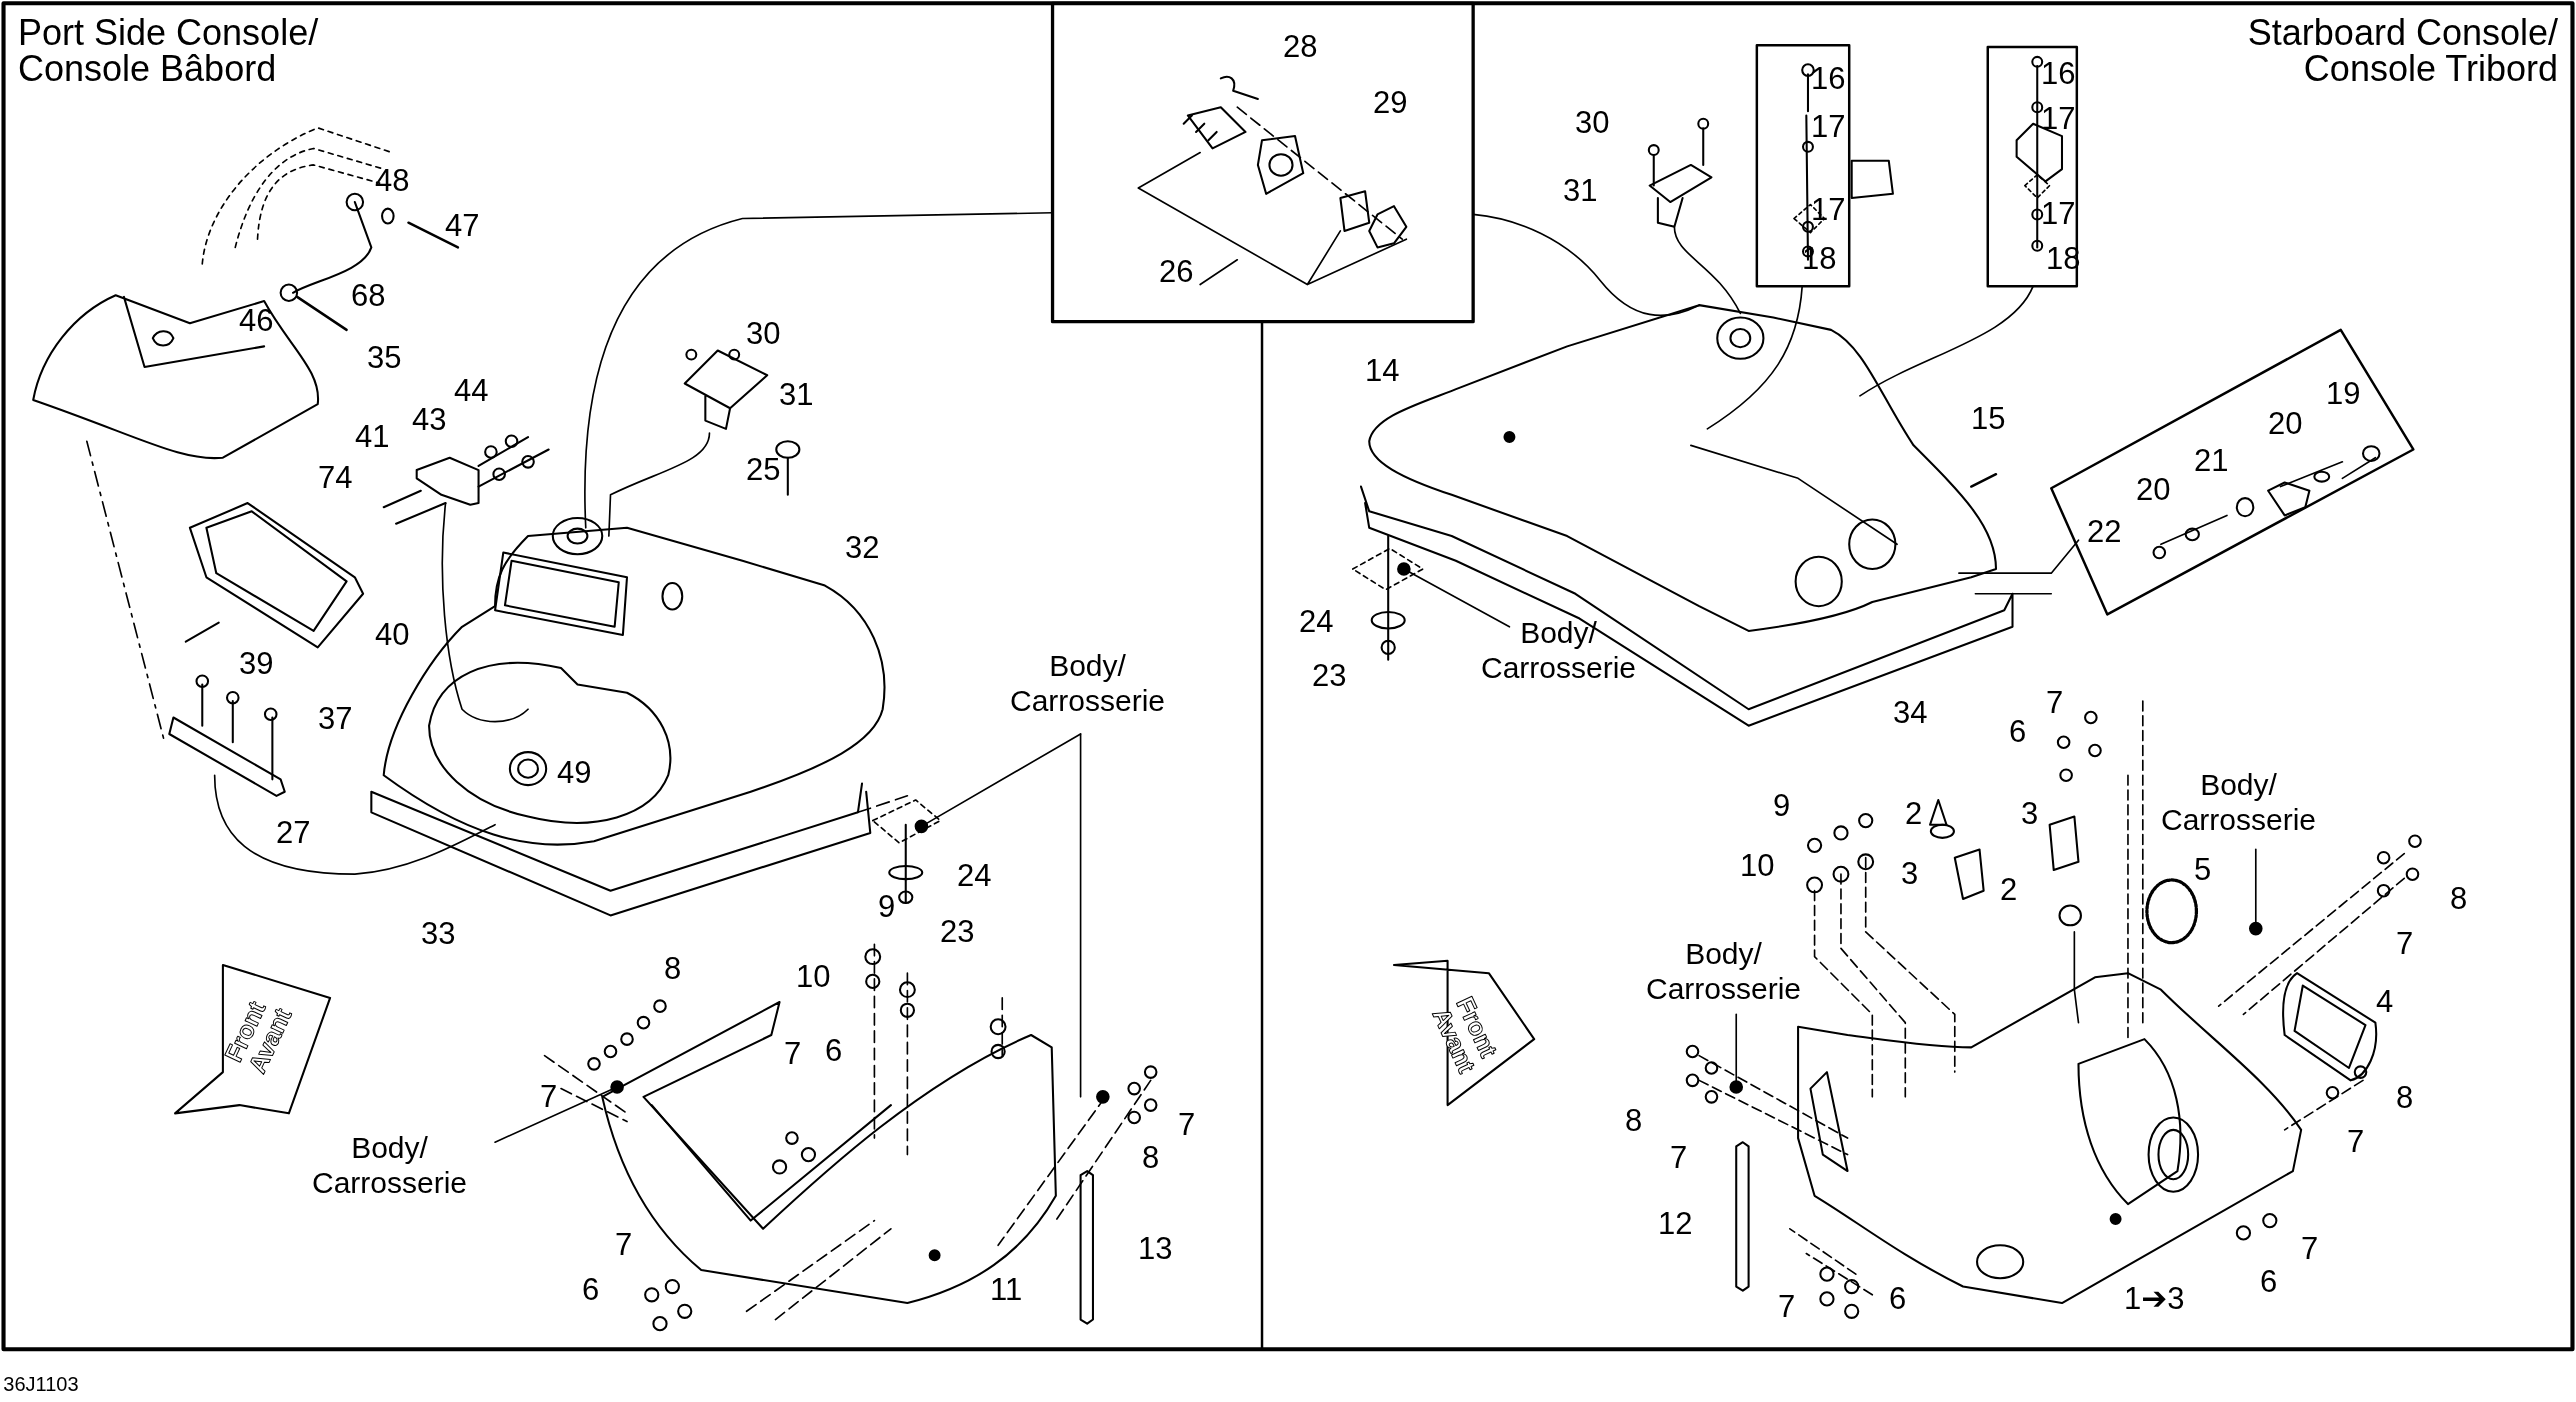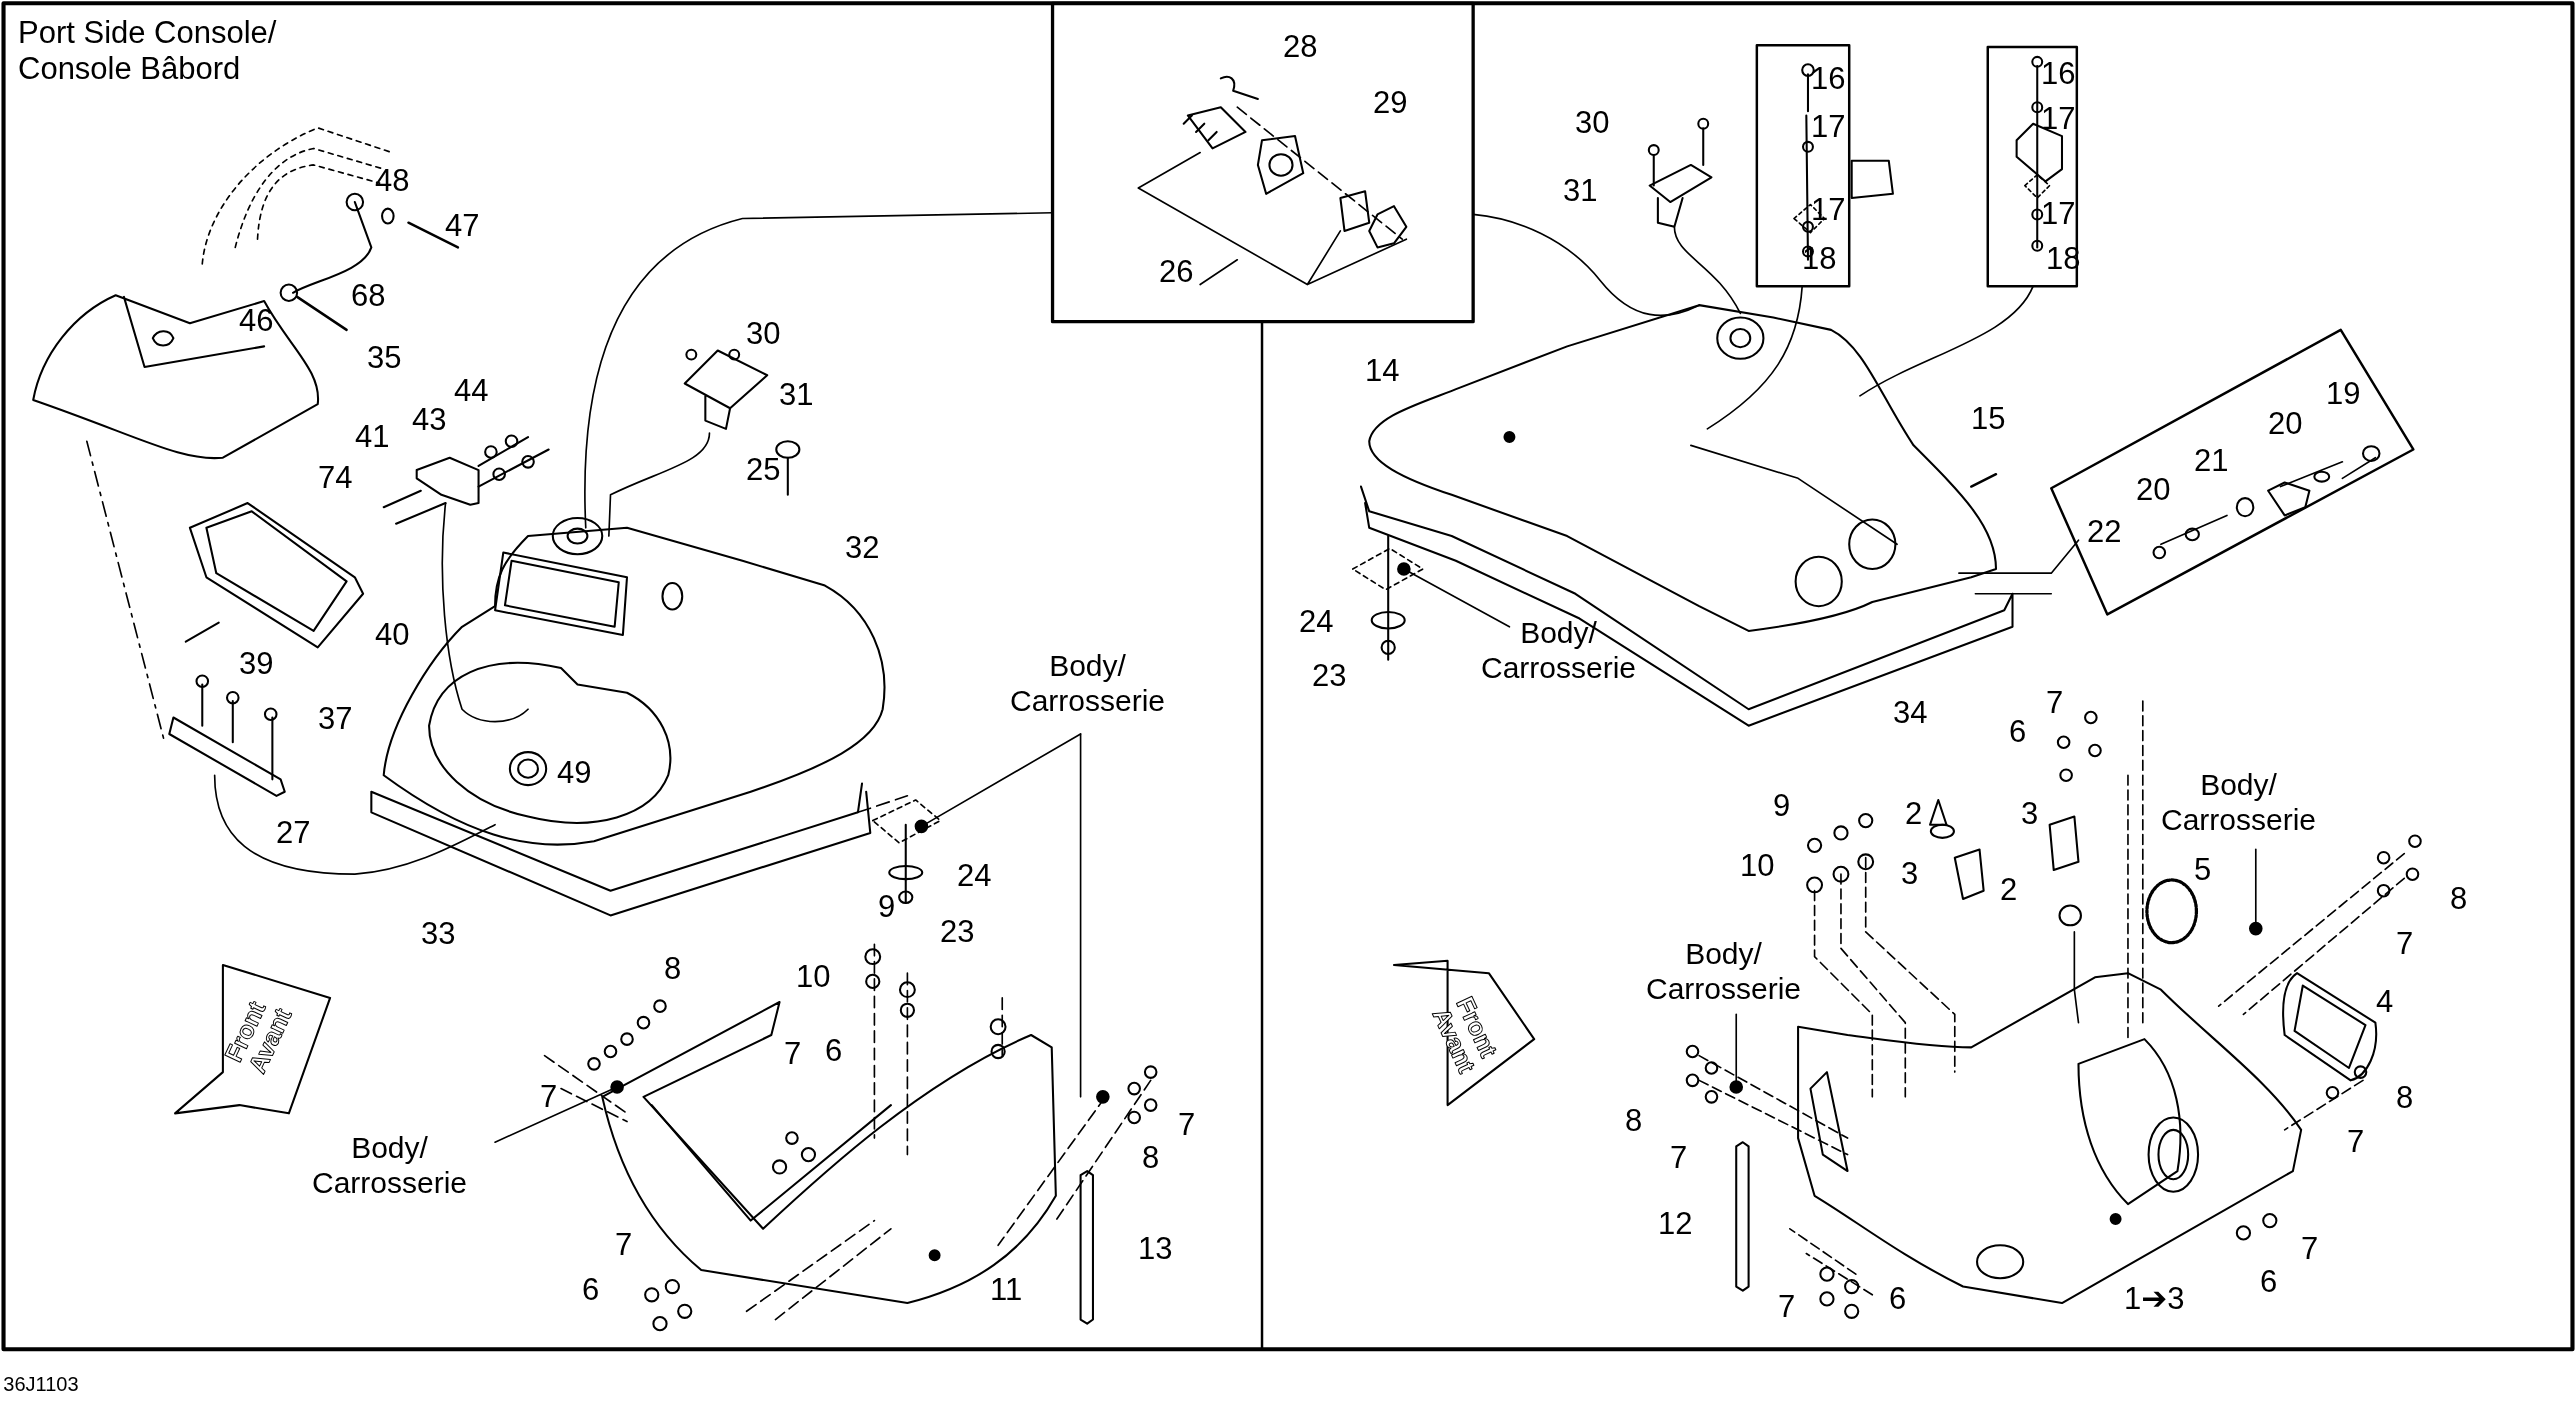--- a/index.html
+++ b/index.html
@@ -1,20 +1,20 @@
 <!DOCTYPE html>
 <html style="font-size:13px"><head>
 <meta charset="utf-8">
 <style>
   html, body { margin: 0; padding: 0; background: #ffffff; }
   body { width: 2576px; height: 1402px; position: relative; overflow: hidden;
          font-family: "Liberation Sans", "DejaVu Sans", sans-serif; color: #000; }
   #stage { position: absolute; left: 0; top: 0; width: 2576px; height: 1402px; }
   svg#drawing { position: absolute; left: 0; top: 0; width: 2576px; height: 1402px; }
-  .title { position: absolute; font-size: 31px; line-height: 36px; color: #000; white-space: nowrap; }
+  .title { position: absolute; font-size: 36px; line-height: 36px; color: #000; white-space: nowrap; }
   .title.left { left: 18px; top: 15px; text-align: left; }
   .title.right { right: 18px; top: 15px; text-align: right; }
   .callout { position: absolute; font-size: 31px; line-height: 31px; white-space: nowrap; color: #000; }
   .body-label { position: absolute; font-size: 30px; line-height: 35px; text-align: center; white-space: nowrap; }
   .figure-code { position: absolute; left: 3.3px; top: 1373px; font-size: 20px; }
   .arrow-text { font-family: "Liberation Sans", sans-serif; font-weight: bold; font-size: 30px; }
 </style>
 </head>
 <body>
 
@@ -272,20 +272,24 @@
   </g>
   <g transform="translate(1765,1215) rotate(65)">
     <text class="arrow-text" x="0" y="0" fill="#fff" stroke="#000" stroke-width="1.2">Front</text>
     <text class="arrow-text" x="0" y="32" fill="#fff" stroke="#000" stroke-width="1.2">Avant</text>
   </g>
 </svg>
 
 <div class="title left">
   <div>Port Side Console/</div>
   <div>Console Bâbord</div>
+</div>
+<div class="title right">
+  <div>Starboard Console/</div>
+  <div>Console Tribord</div>
 </div>
 
 <div class="body-label" style="left:1010px;top:648px;">
   <div>Body/</div>
   <div>Carrosserie</div>
 </div>
 <div class="body-label" style="left:312px;top:1130px;">
   <div>Body/</div>
   <div>Carrosserie</div>
 </div>

